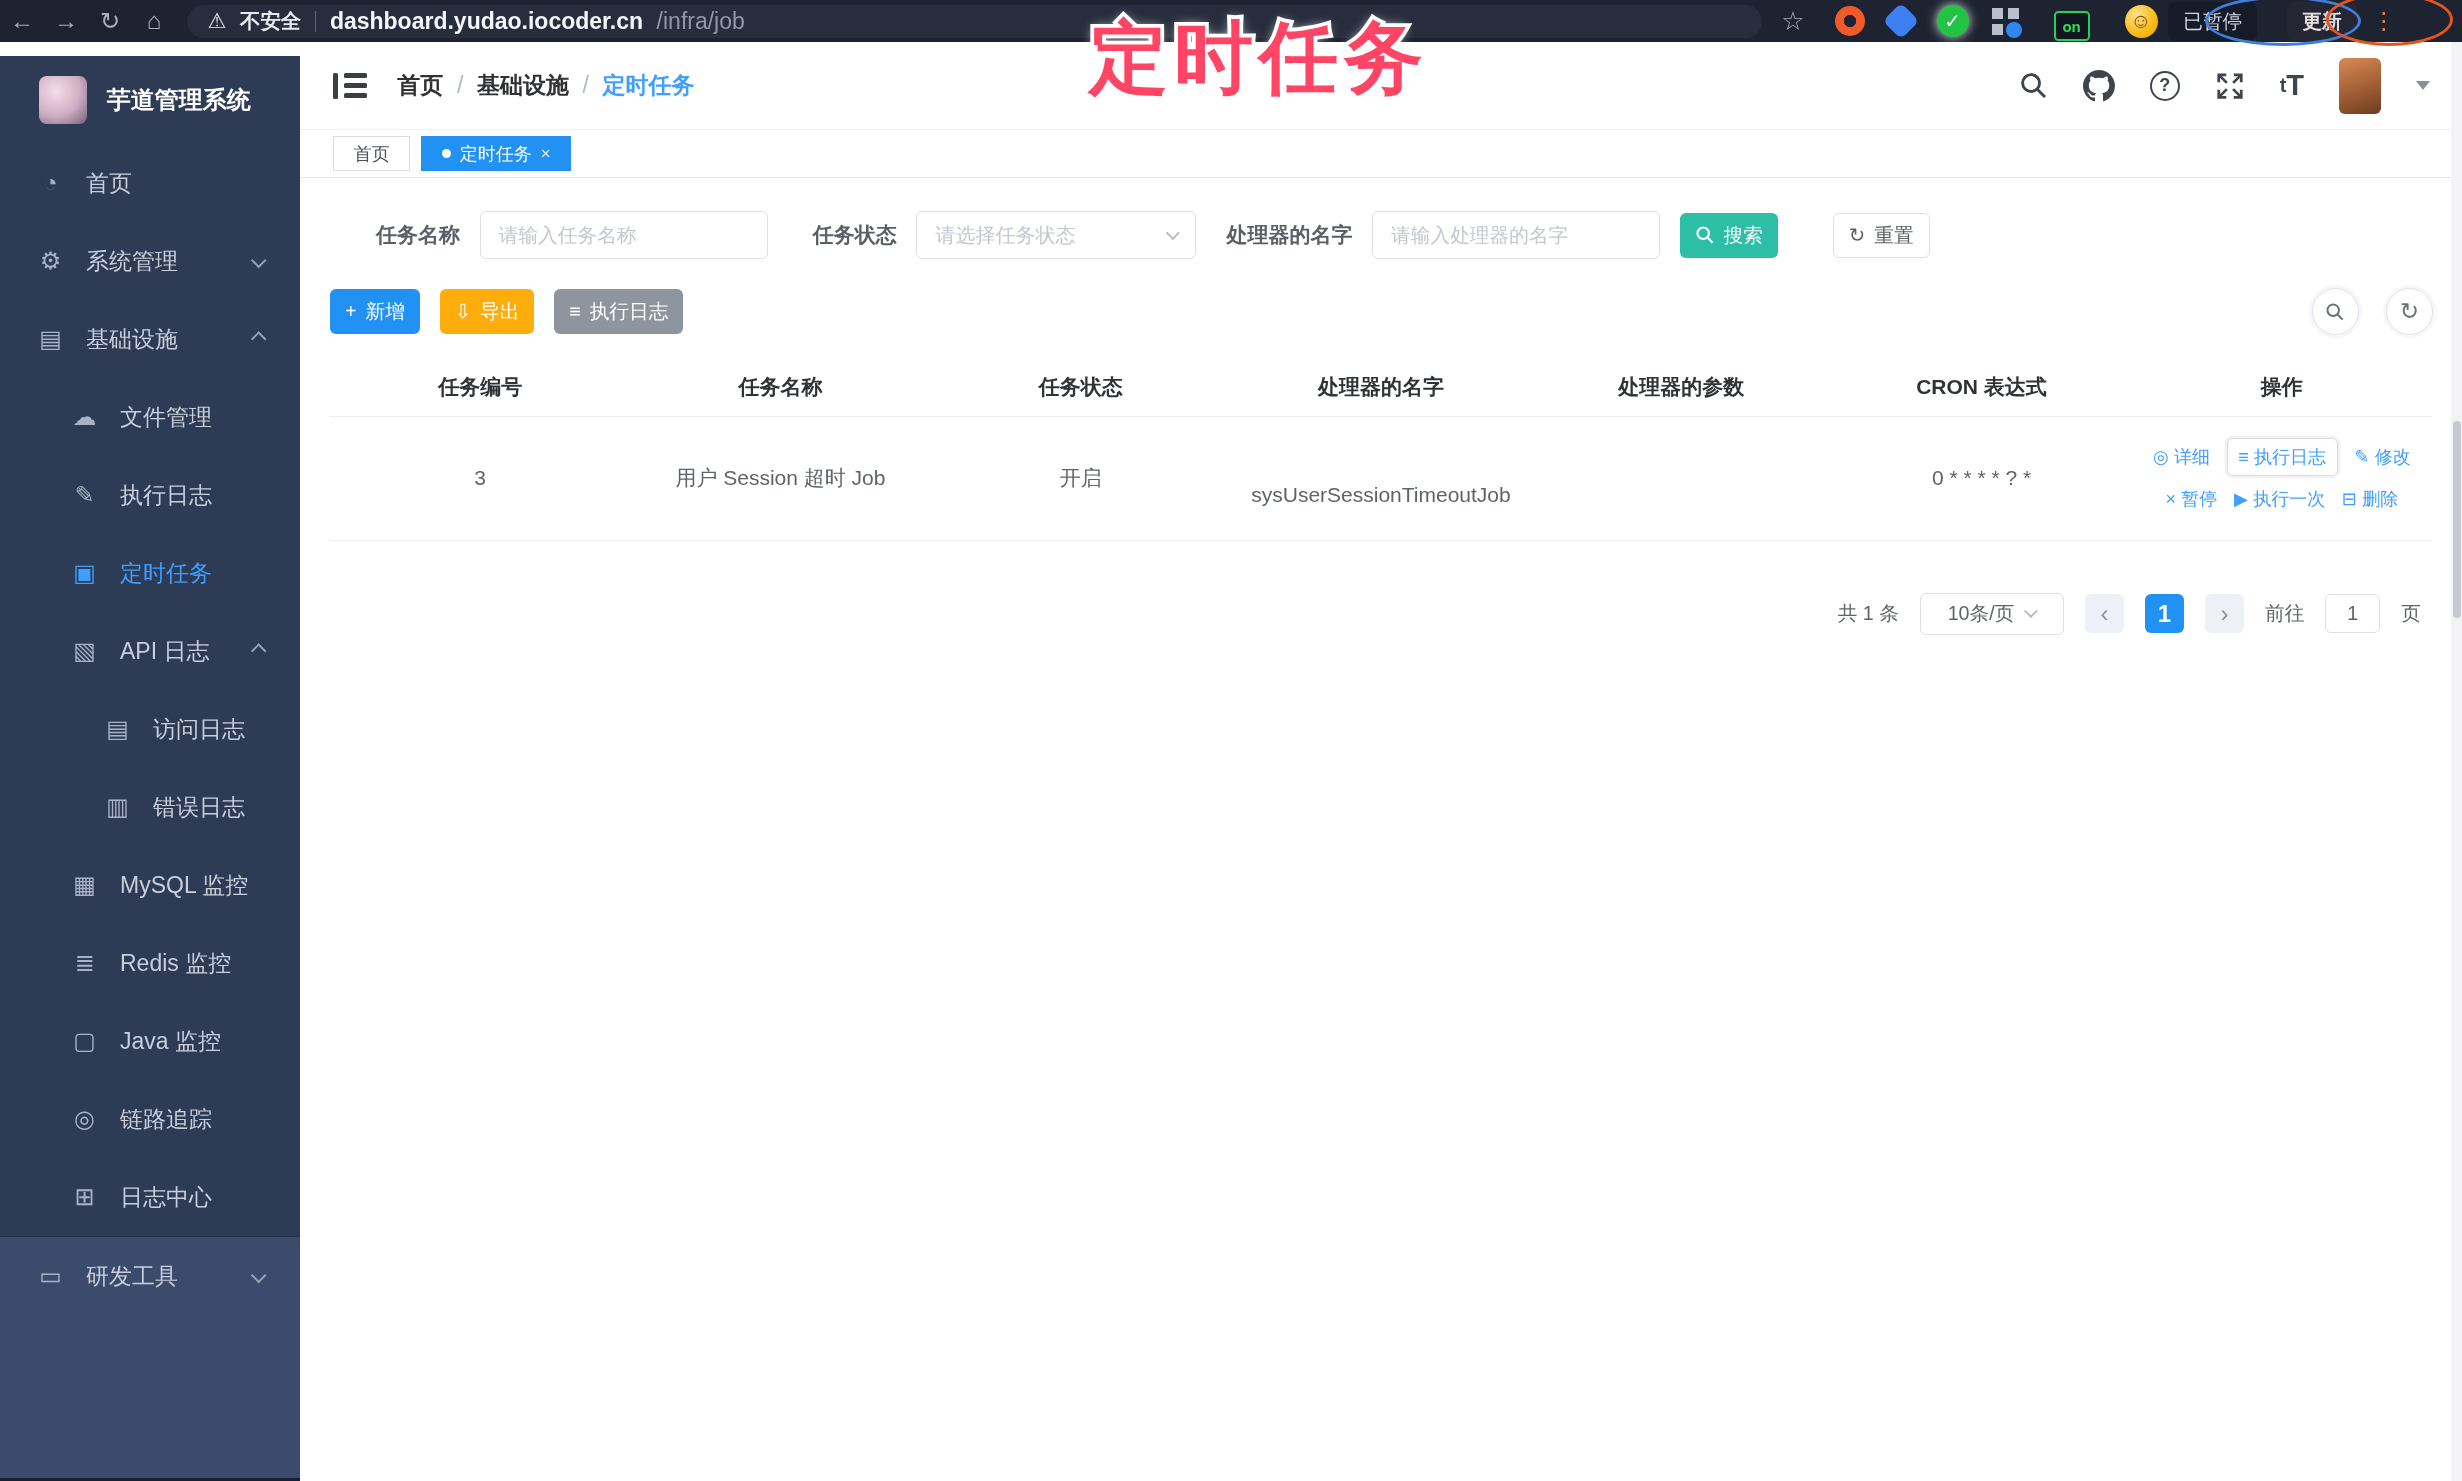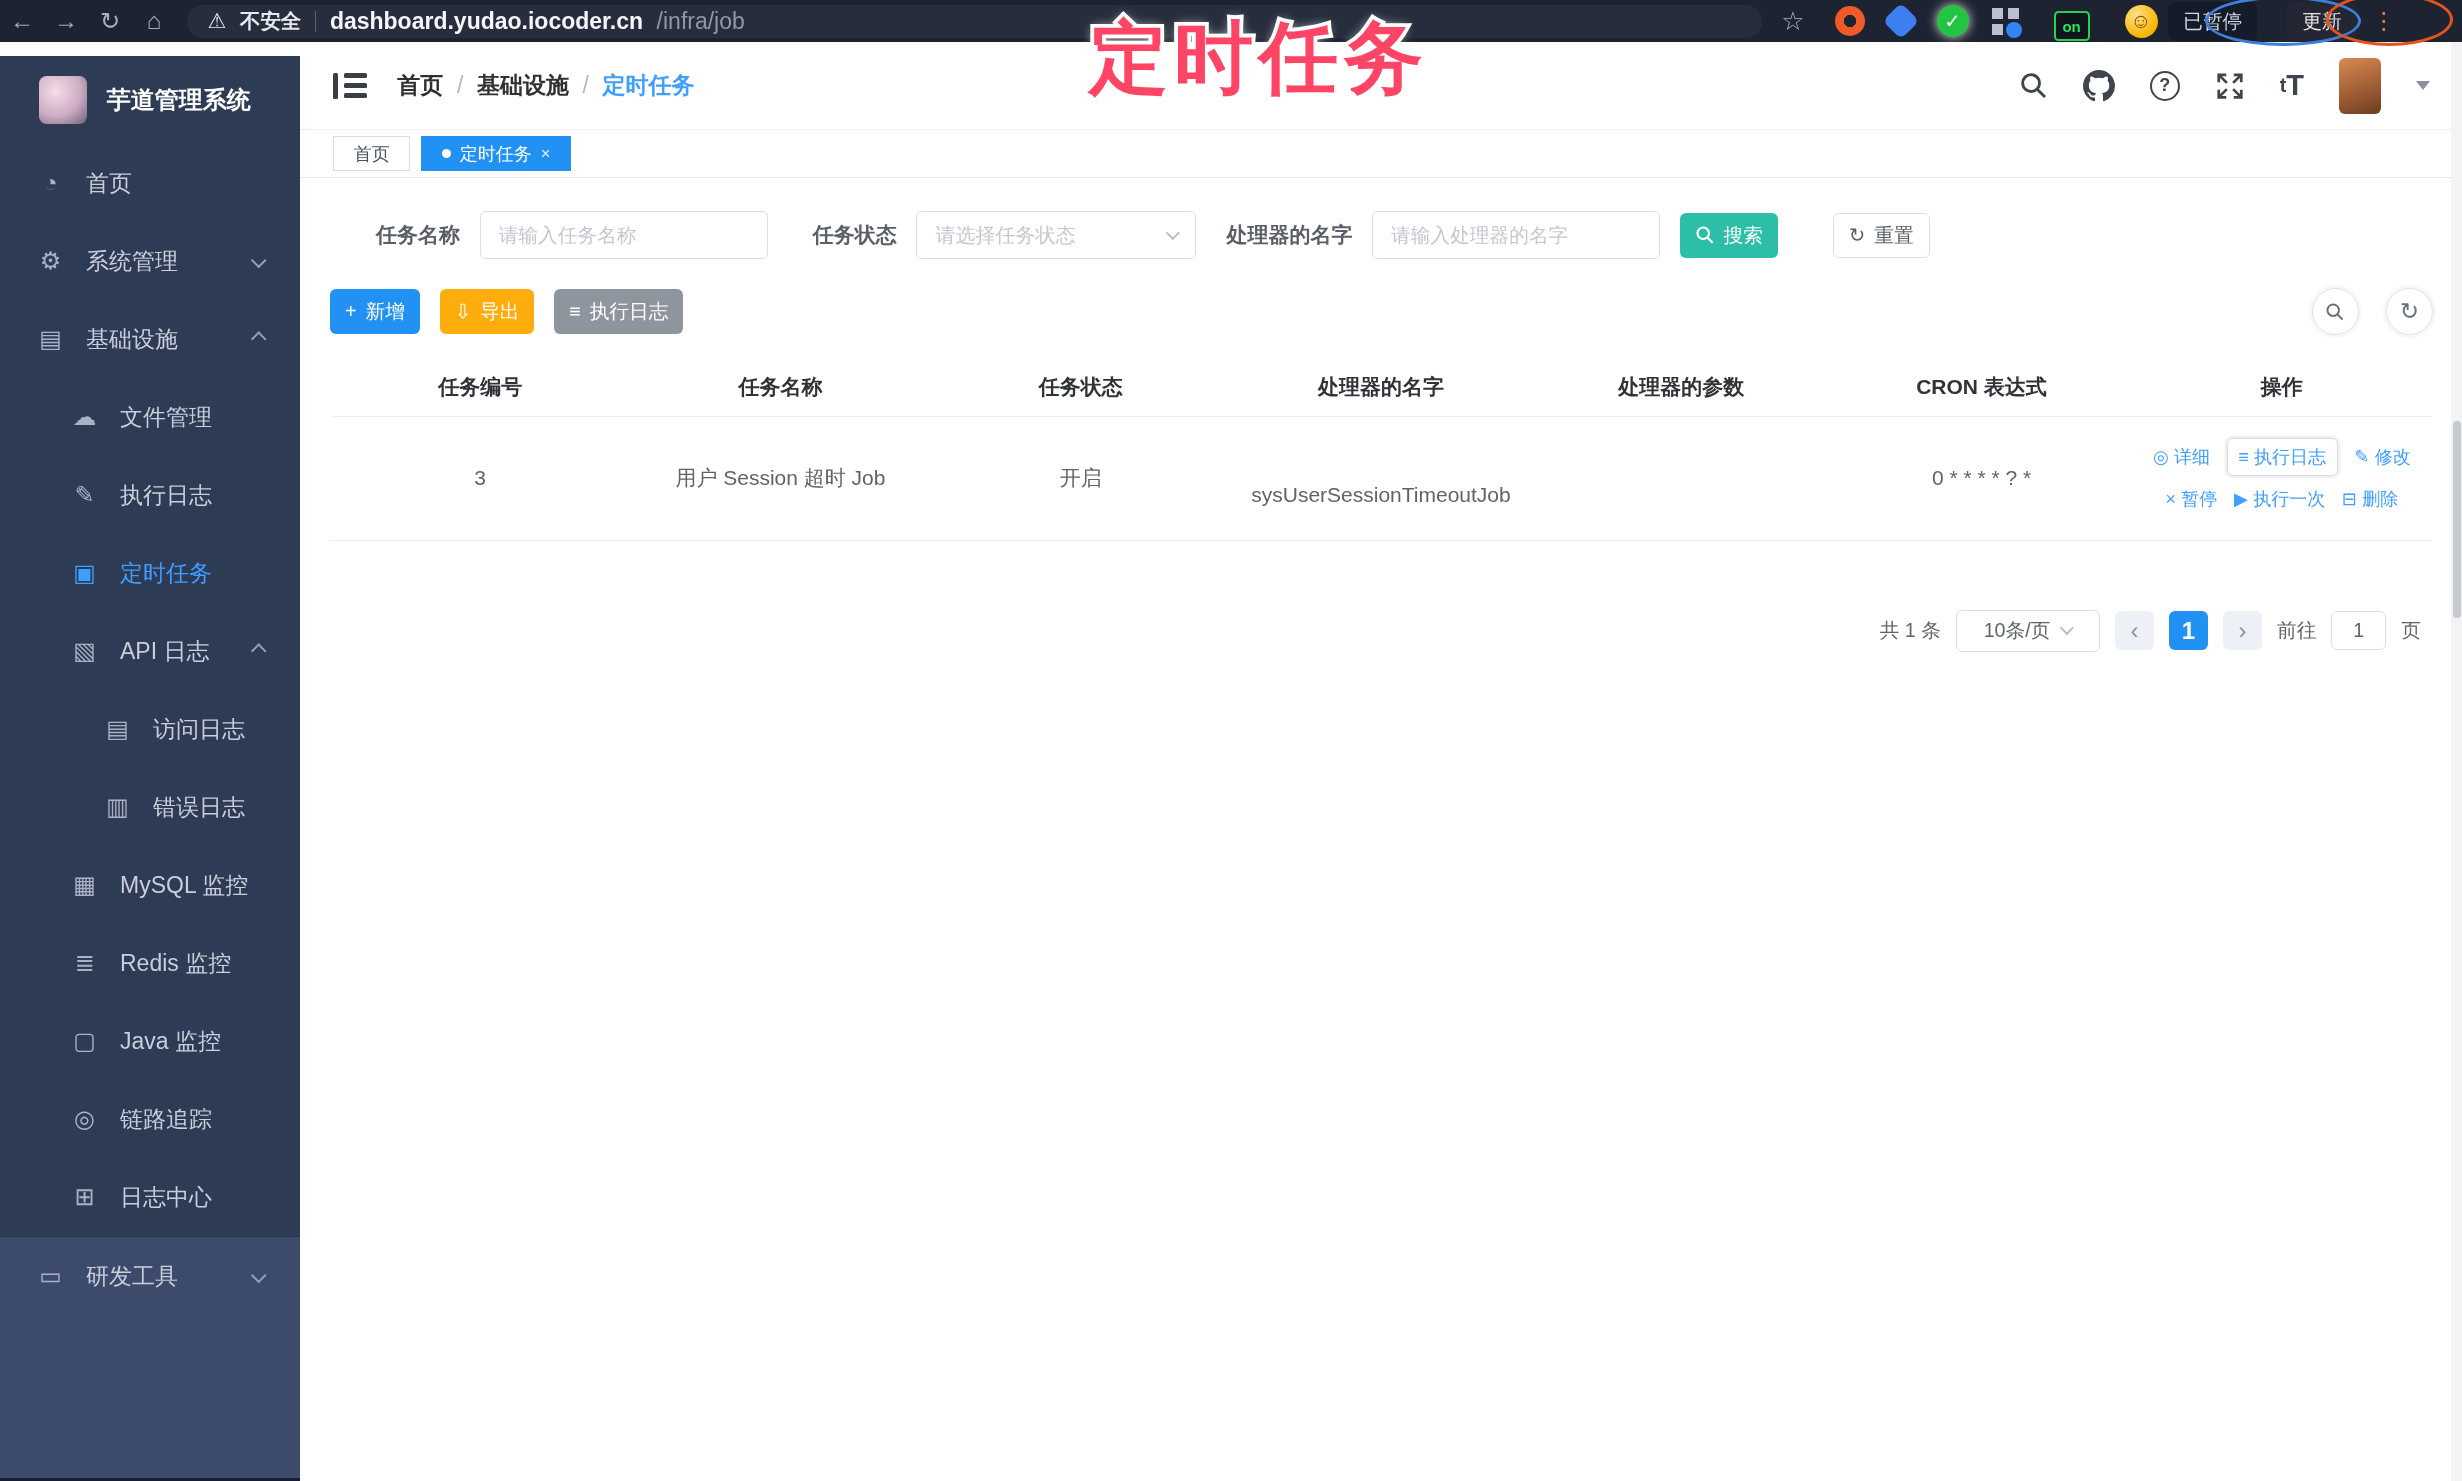--- a/index.html
+++ b/index.html
@@ -40,21 +40,21 @@
   .ext-grid::after { content:""; position:absolute; right:-3.8px; bottom:-3.8px;
     width:16.7px; height:16.7px; border-radius:50%; background:#2f86f6; }
   .ext-on { min-width:36px; height:30px; margin-top:10.6px; background:#10151f;
     border:2.3px solid #24d34f; border-radius:4.5px; color:#2be05a;
     font-size:15px; font-weight:700; display:flex; align-items:center; justify-content:center;margin-left:12px; }
   .profile-chip { display:flex; align-items:center; gap:10.6px; margin-left:35px; }
   .emoji-avatar { width:33px; height:33px; border-radius:50%;
     background:radial-gradient(circle at 35% 30%, #ffe08a, #f7b500 70%);
     color:#7a4b00; font-size:21px; display:flex; align-items:center; justify-content:center; }
   .pill { background:#161b29; color:#cfd6e4; font-size:19.7px; padding:6px 15px; border-radius:7.6px; }
-  .update-pill { margin-left:30px; background:#242634; color:#e7e0de; font-weight:400; }
+  .update-pill { margin-left:30px; background:#242634; color:#e7e0de; font-weight:700; }
   .kebab { color:#e07a3f; font-size:24px; margin:0 19.7px 0 15px; }
   .note-ellipse { position:absolute; border-radius:50%; pointer-events:none; z-index:60; }
   .ne-blue  { left:2205px; top:-4.5px; width:156px; height:50px; border:3.8px solid #3e7fd9; }
   .ne-orange{ left:2326px; top:-6.8px; width:127px; height:53px; border:3.8px solid #e2551f; }
 
   
   .note-title {
     position:absolute; left:1089px; top:6px; z-index:70;
     font-size:79px; font-weight:900; letter-spacing:6px; color:#ff4565;
     -webkit-text-stroke:7.6px #ffffff; paint-order:stroke fill;
@@ -150,22 +150,22 @@
   table.grid td { padding:21px 4.5px; font-size:21px; color:#5f646b; text-align:center;
     vertical-align:middle; border-bottom:0.8px solid #ebeef5; }
   .handler-wrap { display:inline-block; max-width:280px; word-break:break-all; line-height:33px;margin-top:32px; }
   .aline { display:flex; justify-content:center; align-items:center; gap:16.7px; height:39px; }
   .aline + .aline { margin-top:3px; }
   .alink { color:#409eff; font-size:18px; display:inline-flex; align-items:center; gap:5.3px; white-space:nowrap; }
   .alink .ai { font-size:18px; }
   .focusbox { border:0.8px solid #d9dce3; border-radius:6px; padding:6px 10.6px;
     box-shadow:0 0 0 2.3px rgba(220,224,232,.45); }
 
-  .pagination { margin-top:69px; margin-right:42px; display:flex; justify-content:flex-end;
-    align-items:center; gap:15px; font-size:19.7px; color:#5f646b; }
+  .pagination { margin-top:52px; margin-right:42px; display:flex; justify-content:flex-end;
+    align-items:center; gap:21px; font-size:19.7px; color:#5f646b; }
   .psize { width:144px; height:42px; border:0.8px solid #dcdfe6; border-radius:6px;
     display:flex; align-items:center; justify-content:center; gap:12px; }
   .pgbtn { width:39px; height:39px; border-radius:6px; background:#eef0f7; color:#8a90a0;
     display:flex; align-items:center; justify-content:center; font-size:24px; }
   .pgcur { background:#2191f3; color:#fff; font-weight:600; }
   .goto-input { width:55px; height:39px; border:0.8px solid #dcdfe6; border-radius:6px;
     text-align:center; font-size:19.7px; color:#5f646b; outline:none;
     font-family:"Liberation Sans","DejaVu Sans",sans-serif; }
 
   .vscroll { position:absolute; right:0; top:42px; width:10.6px; height:1439px; background:#f3f3f5; }

